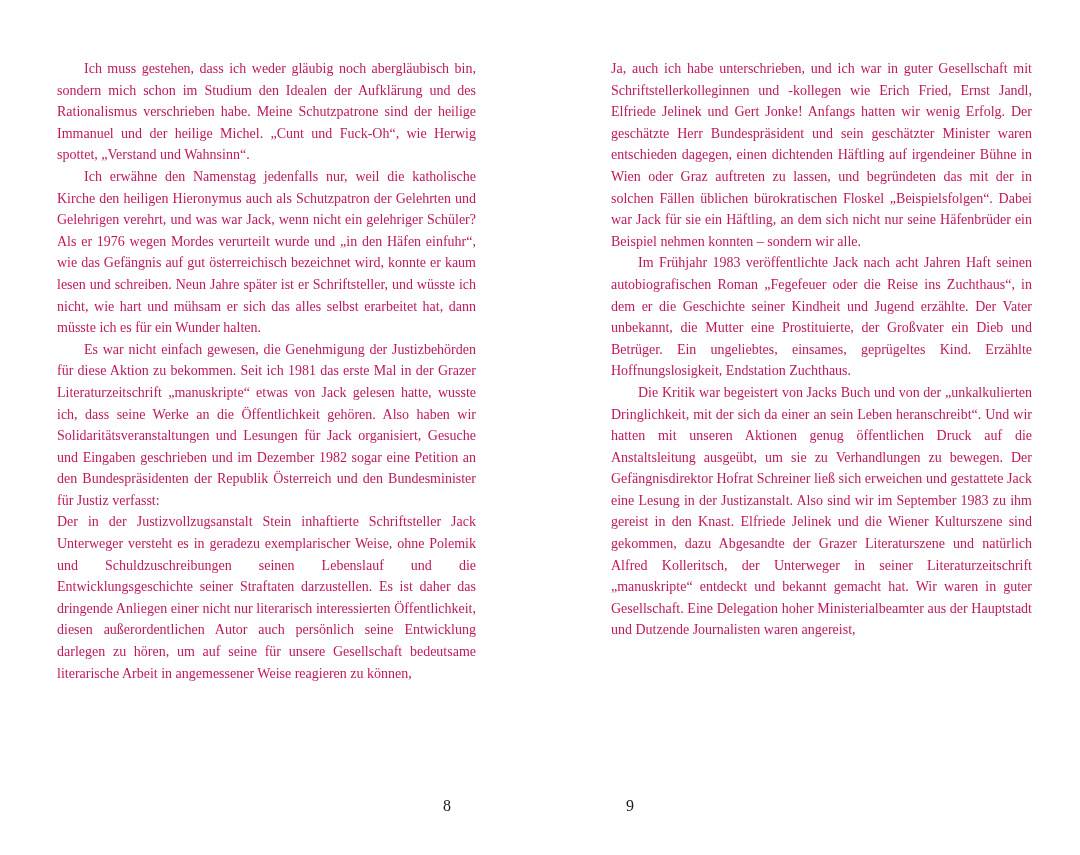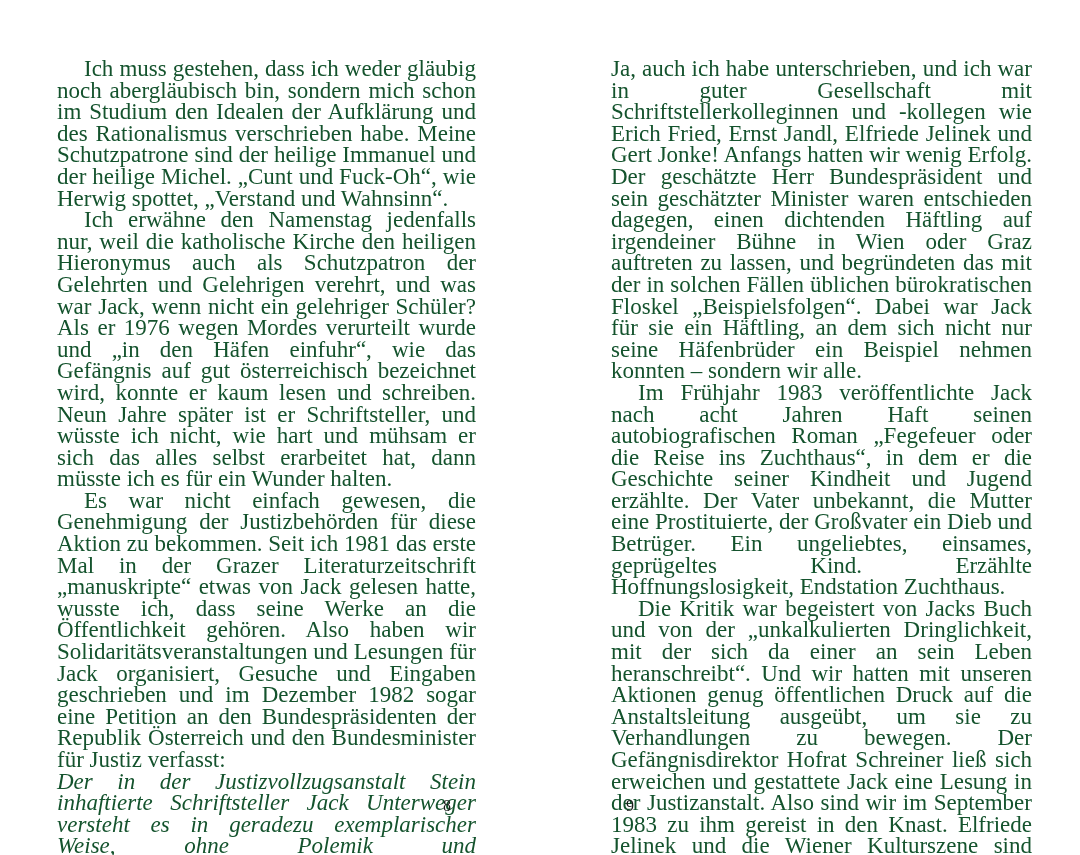--- a/index.html
+++ b/index.html
@@ -19,29 +19,29 @@
       inset: 0;
       background: #ffffff;
     }
     .page {
       position: absolute;
       top: 58px;
     }
     .page-left  { left: 57px;  width: 419px; }
     .page-right { left: 611px; width: 421px; }
     .para {
-      font-size: 23px;
+      font-size: 14px;
       line-height: 21.6px;
       text-align: justify;
       hyphens: auto;
       -webkit-hyphens: auto;
-      color: #14532d;
+      color: #be185d;
     }
     .para.indent { text-indent: 27px; }
-    .para.italic { font-style: italic; }
+    .para.italic { }
     .page-number {
       position: absolute;
       top: 797px;
       font-size: 16px;
       color: #1a1a1a;
       font-family: "Liberation Serif", "DejaVu Serif", serif;
     }
     .page-number-left  { left: 443px; }
     .page-number-right { left: 626px; }
   </style>

